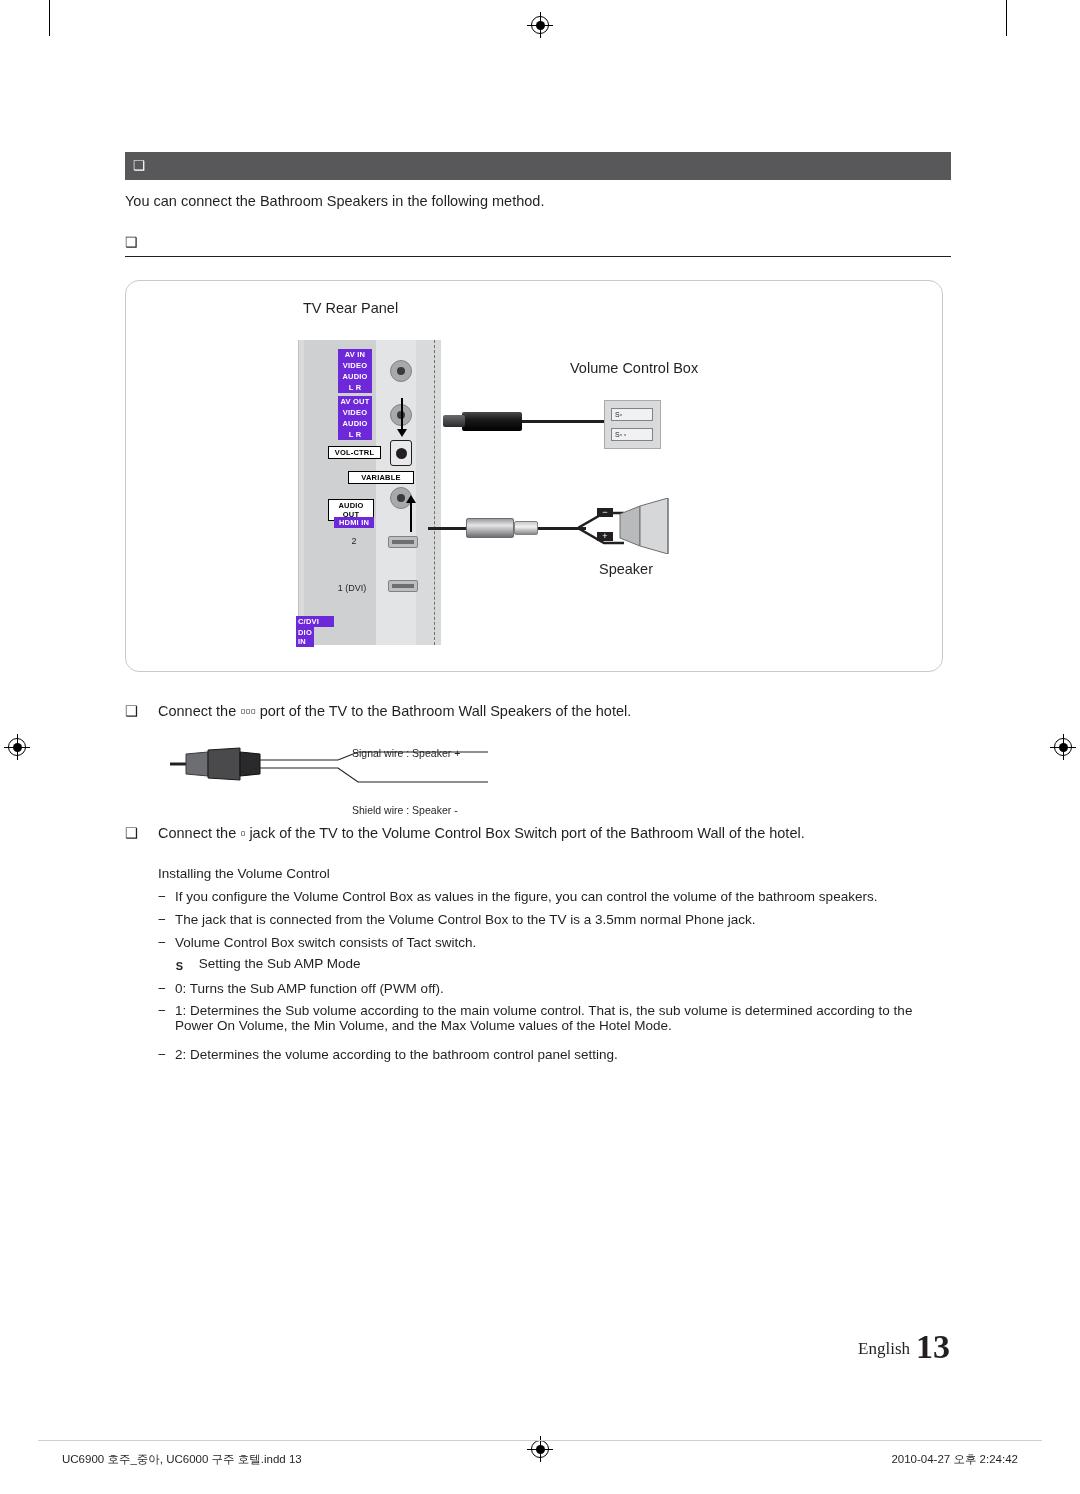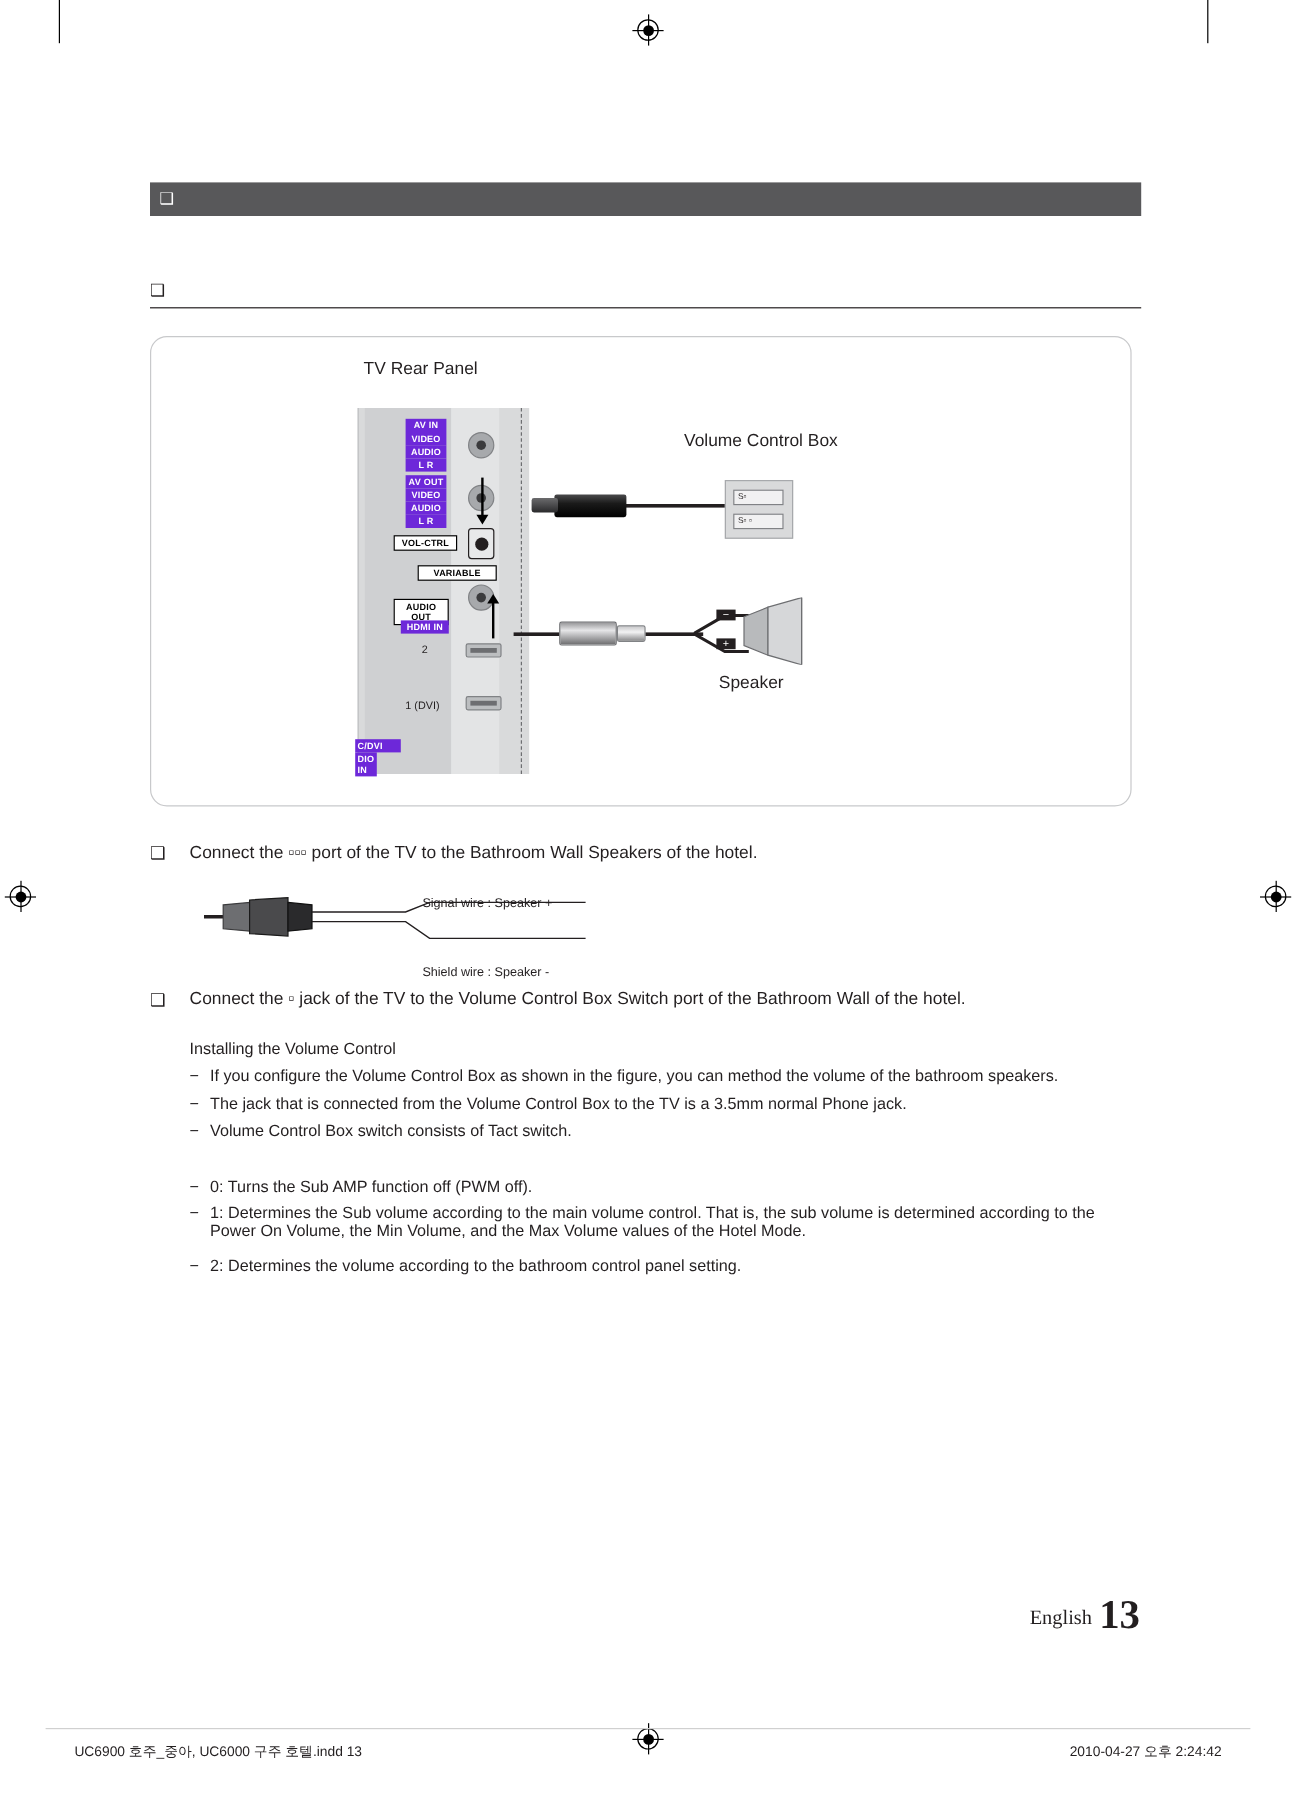--- a/index.html
+++ b/index.html
@@ -412,20 +412,21 @@
     </div>
   <div class="reg-target" style="left:1054px; top:738px;">
       <span class="reg-core"></span>
     </div>
 
   <div class="crop-mark" style="left:49px; top:0; width:1px; height:36px;"></div>
   <div class="crop-mark" style="left:1006px; top:0; width:1px; height:36px;"></div>
 
   <div class="section-bar">❑</div>
 
+  <div class="intro-text">You can connect the Bathroom Speakers in the following method.</div>
 
   <div class="sub-head">
     <span class="marker">❑</span>
   </div>
 
   <div class="figure-box"></div>
 
   <div class="fig-label label-tv-rear">TV Rear Panel</div>
   <div class="fig-label label-vcb">Volume Control Box</div>
   <div class="fig-label label-speaker">Speaker</div>
@@ -515,31 +516,37 @@
 
   <div class="bullet-line" style="left:125px; top:825px; width:820px;">
     <span class="bl-marker">❑</span>
     <span class="bl-text">Connect the ▫ jack of the TV to the Volume Control Box Switch port of the Bathroom Wall of the hotel.</span>
   </div>
 
   <div class="sub-title">Installing the Volume Control</div>
 
   <div class="dash-item" style="top:889px;">
     <span class="dash">−</span>
-    <span class="di-text">If you configure the Volume Control Box as shown in the figure, you can method the volume of the bathroom speakers.</span>
+    <span class="di-text">If you configure the Volume Control Box as values in the figure, you can control the volume of the bathroom speakers.</span>
   </div>
   <div class="dash-item" style="top:912px;">
     <span class="dash">−</span>
     <span class="di-text">The jack that is connected from the Volume Control Box to the TV is a 3.5mm normal Phone jack.</span>
   </div>
   <div class="dash-item" style="top:935px;">
     <span class="dash">−</span>
     <span class="di-text">Volume Control Box switch consists of Tact switch.</span>
   </div>
 
+  <div class="dash-item" style="top:956px;">
+    <span class="di-text" style="margin-left:14px;">
+      <span class="s-badge">S</span>
+      <span style="margin-left:8px;">Setting the Sub AMP Mode</span>
+    </span>
+  </div>
 
   <div class="dash-item" style="top:981px;">
     <span class="dash">−</span>
     <span class="di-text">0: Turns the Sub AMP function off (PWM off).</span>
   </div>
   <div class="dash-item" style="top:1003px; width:790px;">
     <span class="dash">−</span>
     <span class="di-text">1: Determines the Sub volume according to the main volume control. That is, the sub volume is determined according to the Power On Volume, the Min Volume, and the Max Volume values of the Hotel Mode.</span>
   </div>
   <div class="dash-item" style="top:1047px;">

